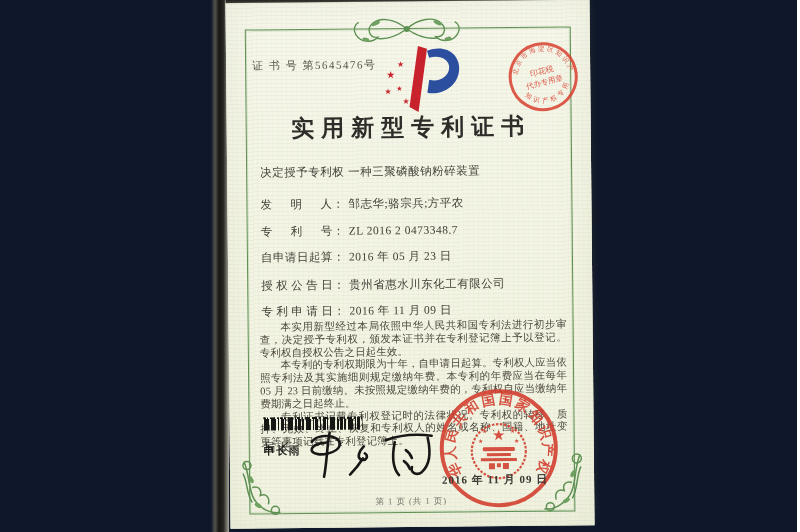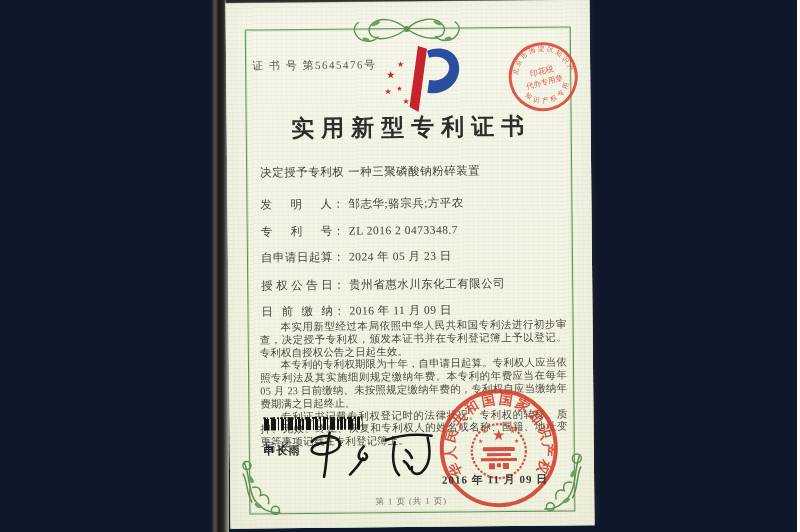--- a/index.html
+++ b/index.html
@@ -148,27 +148,27 @@
     <div class="field-row f0">
       <span class="field-label">决定授予专利权</span><span class="field-colon">：</span><span>一种三聚磷酸钠粉碎装置</span>
     </div>
     <div class="field-row f1">
       <span class="field-label">发明人</span><span class="field-colon">：</span><span>邹志华;骆宗兵;方平农</span>
     </div>
     <div class="field-row f2">
       <span class="field-label">专利号</span><span class="field-colon">：</span><span>ZL 2016 2 0473348.7</span>
     </div>
     <div class="field-row f3">
-      <span class="field-label">自申请日起算</span><span class="field-colon">：</span><span>2024 年 05 月 23 日</span>
+      <span class="field-label">自申请日起算</span><span class="field-colon">：</span><span>2016 年 05 月 23 日</span>
     </div>
     <div class="field-row f4">
       <span class="field-label">授权公告日</span><span class="field-colon">：</span><span>贵州省惠水川东化工有限公司</span>
     </div>
     <div class="field-row f5">
-      <span class="field-label">日前缴纳</span><span class="field-colon">：</span><span>2016 年 11 月 09 日</span>
+      <span class="field-label">专利申请日</span><span class="field-colon">：</span><span>2016 年 11 月 09 日</span>
     </div>
 
     <div class="paras">
       <p>本实用新型经过本局依照中华人民共和国专利法进行初步审查，决定授予专利权，颁发本证书并在专利登记簿上予以登记。专利权自授权公告之日起生效。</p>
       <p>本专利的专利权期限为十年，自申请日起算。专利权人应当依照专利法及其实施细则规定缴纳年费。本专利的年费应当在每年 05 月 23 日前缴纳。未按照规定缴纳年费的，专利权自应当缴纳年费期满之日起终止。</p>
       <p>专利证书记载专利权登记时的法律状况。专利权的转移、质押、无效、终止、恢复和专利权人的姓名或名称、国籍、地址变更等事项记载在专利登记簿上。</p>
     </div>
 
     <div class="barcode"></div>
 

